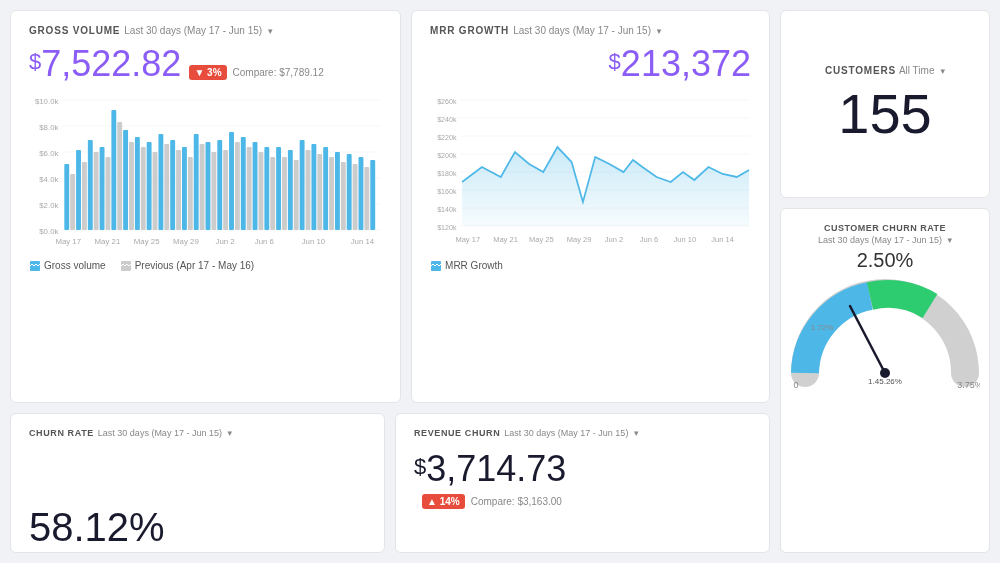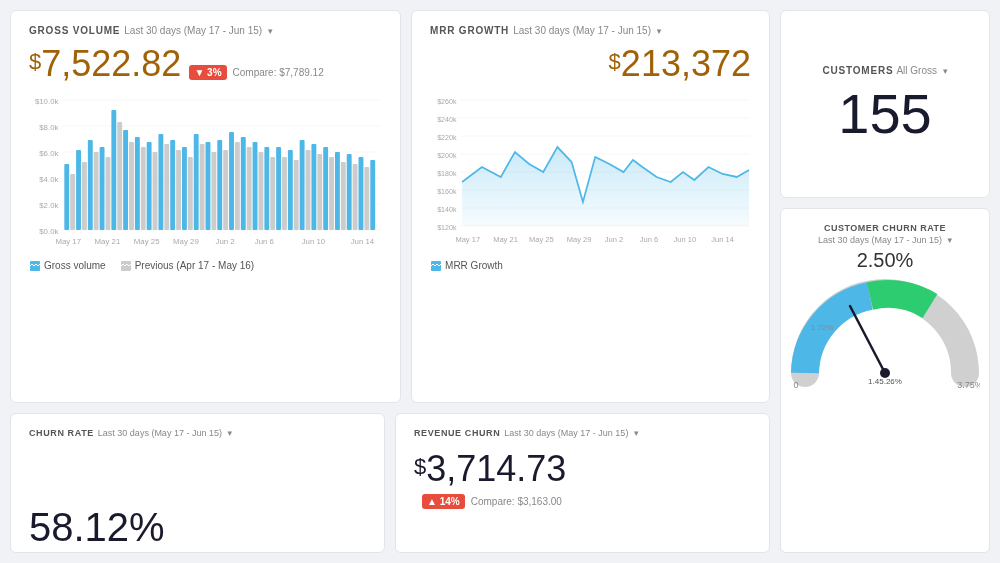--- a/index.html
+++ b/index.html
@@ -53,21 +53,21 @@
     .card-subtitle {
       font-size: 10px;
       color: #888;
       font-weight: 400;
       text-transform: none;
       letter-spacing: 0;
     }
     .card-value {
       font-size: 36px;
       font-weight: 300;
-      color: #a16207;
+      color: #8b5cf6;
       line-height: 1.1;
       margin-top: 4px;
     }
     .card-value .dollar {
       font-size: 22px;
       vertical-align: top;
       margin-top: 6px;
       display: inline-block;
     }
     .badge-down {
@@ -377,21 +377,21 @@
       </div>
     </div>
   </div>
 </div>
 
 <div class="right-col">
 
   <div class="card" style="flex:1; display:flex; flex-direction:column; align-items:center; justify-content:center; text-align:center;">
     <div style="display:flex; align-items:center; gap:3px; justify-content:center;">
       <span class="card-title">CUSTOMERS</span>
-      <span style="font-size:10px;color:#888;">All Gross</span>
+      <span style="font-size:10px;color:#888;">All Time</span>
       <span class="dropdown-arrow">▾</span>
     </div>
     <div class="customers-value">155</div>
   </div>
 
   <div class="card cust-churn-card" style="flex:2;">
     <div style="display:flex; align-items:center; gap:3px; justify-content:center; flex-wrap:wrap; text-align:center;">
       <span style="font-size:9px;font-weight:700;letter-spacing:0.5px;color:#555;text-transform:uppercase;">CUSTOMER CHURN RATE</span>
     </div>
     <div style="font-size:9px;color:#888;text-align:center;margin-top:2px;">

